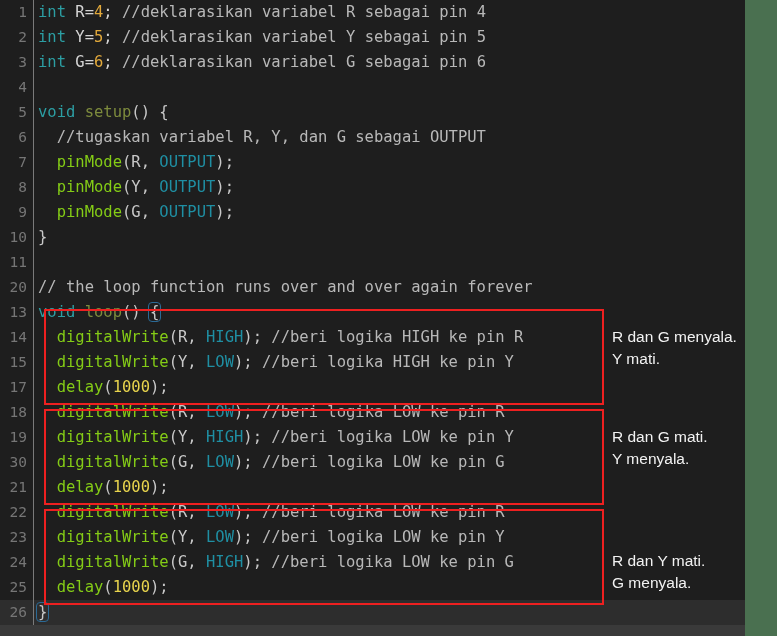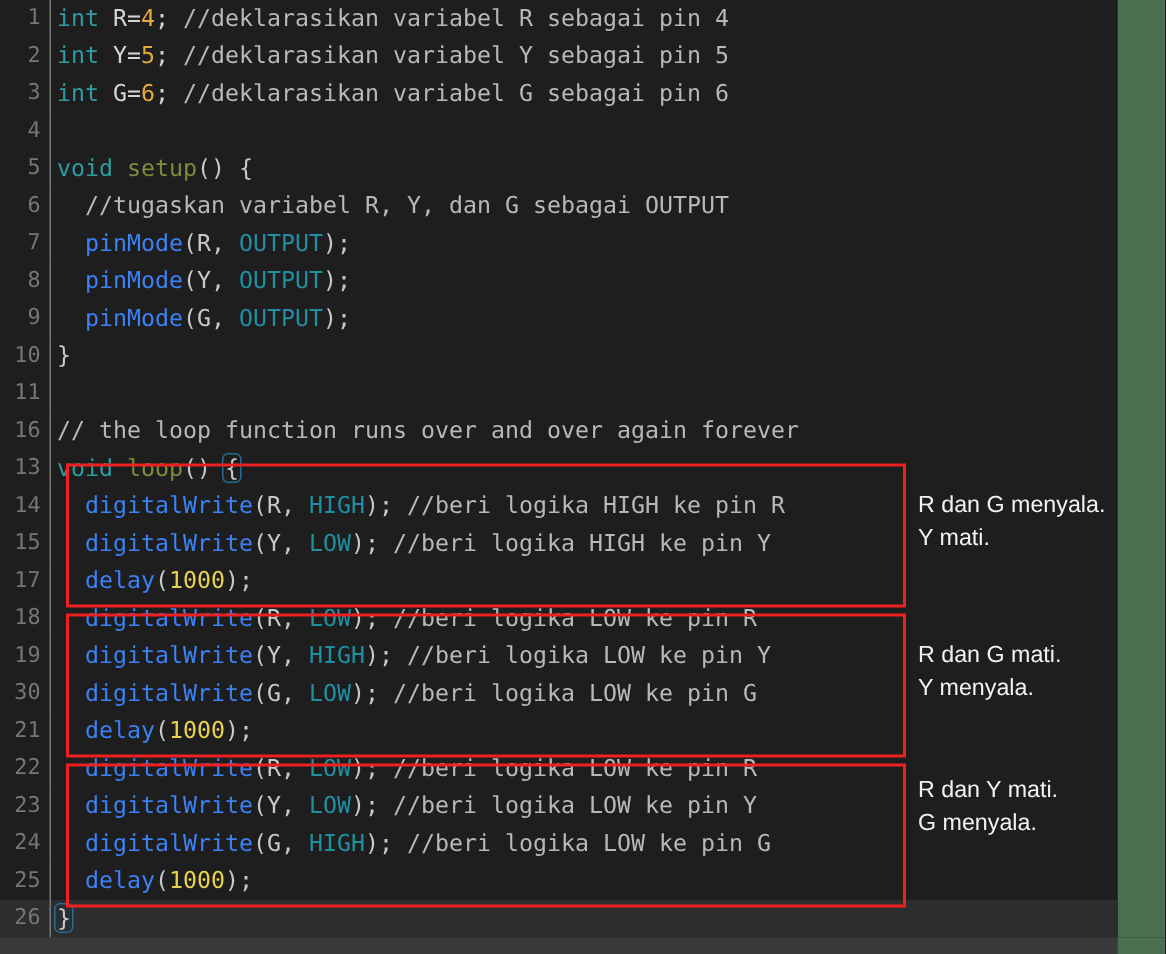--- a/index.html
+++ b/index.html
@@ -85,21 +85,21 @@
   }
   .ctext {
     position: absolute;
     left: 38px;
     top: 0;
   }
 
   
   .kw      { color: #2c9ea3; }   
   .fn      { color: #7d8b3d; }   
-  .func    { color: #3b82f6; }   
+  .func    { color: #84cc16; }   
   .const   { color: #1f8fa3; }   
   .num     { color: #e2a93b; }   
   .num2    { color: #e8d44d; }   
   .cmt     { color: #b8b8b8; text-align: right; }   
   .plain   { color: #d4d4d4; }
   .punct   { color: #c8c8c8; }
 
   .brace-match {
     outline: 1px solid #2b6a96;
     border-radius: 3px;
@@ -139,21 +139,21 @@
         <div class="code-line"><div class="gutter">2</div><div class="gutter-rule"></div><div class="ctext"><span class="kw">int</span><span class="plain"> </span><span class="plain">Y=</span><span class="num">5</span><span class="plain">; </span><span class="cmt">//deklarasikan variabel Y sebagai pin 5</span></div></div>
         <div class="code-line"><div class="gutter">3</div><div class="gutter-rule"></div><div class="ctext"><span class="kw">int</span><span class="plain"> </span><span class="plain">G=</span><span class="num">6</span><span class="plain">; </span><span class="cmt">//deklarasikan variabel G sebagai pin 6</span></div></div>
         <div class="code-line"><div class="gutter">4</div><div class="gutter-rule"></div><div class="ctext"></div></div>
         <div class="code-line"><div class="gutter">5</div><div class="gutter-rule"></div><div class="ctext"><span class="kw">void</span><span class="plain"> </span><span class="fn">setup</span><span class="punct">() {</span></div></div>
         <div class="code-line"><div class="gutter">6</div><div class="gutter-rule"></div><div class="ctext"><span class="plain">  </span><span class="cmt">//tugaskan variabel R, Y, dan G sebagai OUTPUT</span></div></div>
         <div class="code-line"><div class="gutter">7</div><div class="gutter-rule"></div><div class="ctext"><span class="plain">  </span><span class="func">pinMode</span><span class="punct">(R, </span><span class="const">OUTPUT</span><span class="punct">);</span></div></div>
         <div class="code-line"><div class="gutter">8</div><div class="gutter-rule"></div><div class="ctext"><span class="plain">  </span><span class="func">pinMode</span><span class="punct">(Y, </span><span class="const">OUTPUT</span><span class="punct">);</span></div></div>
         <div class="code-line"><div class="gutter">9</div><div class="gutter-rule"></div><div class="ctext"><span class="plain">  </span><span class="func">pinMode</span><span class="punct">(G, </span><span class="const">OUTPUT</span><span class="punct">);</span></div></div>
         <div class="code-line"><div class="gutter">10</div><div class="gutter-rule"></div><div class="ctext"><span class="punct">}</span></div></div>
         <div class="code-line"><div class="gutter">11</div><div class="gutter-rule"></div><div class="ctext"></div></div>
-        <div class="code-line"><div class="gutter">16</div><div class="gutter-rule"></div><div class="ctext"><span class="cmt">// the loop function runs over and over again forever</span></div></div>
+        <div class="code-line"><div class="gutter">20</div><div class="gutter-rule"></div><div class="ctext"><span class="cmt">// the loop function runs over and over again forever</span></div></div>
         <div class="code-line"><div class="gutter">13</div><div class="gutter-rule"></div><div class="ctext"><span class="kw">void</span><span class="plain"> </span><span class="fn">loop</span><span class="punct">() </span><span class="brace-match">{</span></div></div>
         <div class="code-line"><div class="gutter">14</div><div class="gutter-rule"></div><div class="ctext"><span class="plain">  </span><span class="func">digitalWrite</span><span class="punct">(R, </span><span class="const">HIGH</span><span class="punct">); </span><span class="cmt">//beri logika HIGH ke pin R</span></div></div>
         <div class="code-line"><div class="gutter">15</div><div class="gutter-rule"></div><div class="ctext"><span class="plain">  </span><span class="func">digitalWrite</span><span class="punct">(Y, </span><span class="const">LOW</span><span class="punct">); </span><span class="cmt">//beri logika HIGH ke pin Y</span></div></div>
         <div class="code-line"><div class="gutter">17</div><div class="gutter-rule"></div><div class="ctext"><span class="plain">  </span><span class="func">delay</span><span class="punct">(</span><span class="num2">1000</span><span class="punct">);</span></div></div>
         <div class="code-line"><div class="gutter">18</div><div class="gutter-rule"></div><div class="ctext"><span class="plain">  </span><span class="func">digitalWrite</span><span class="punct">(R, </span><span class="const">LOW</span><span class="punct">); </span><span class="cmt">//beri logika LOW ke pin R</span></div></div>
         <div class="code-line"><div class="gutter">19</div><div class="gutter-rule"></div><div class="ctext"><span class="plain">  </span><span class="func">digitalWrite</span><span class="punct">(Y, </span><span class="const">HIGH</span><span class="punct">); </span><span class="cmt">//beri logika LOW ke pin Y</span></div></div>
         <div class="code-line"><div class="gutter">30</div><div class="gutter-rule"></div><div class="ctext"><span class="plain">  </span><span class="func">digitalWrite</span><span class="punct">(G, </span><span class="const">LOW</span><span class="punct">); </span><span class="cmt">//beri logika LOW ke pin G</span></div></div>
         <div class="code-line"><div class="gutter">21</div><div class="gutter-rule"></div><div class="ctext"><span class="plain">  </span><span class="func">delay</span><span class="punct">(</span><span class="num2">1000</span><span class="punct">);</span></div></div>
         <div class="code-line"><div class="gutter">22</div><div class="gutter-rule"></div><div class="ctext"><span class="plain">  </span><span class="func">digitalWrite</span><span class="punct">(R, </span><span class="const">LOW</span><span class="punct">); </span><span class="cmt">//beri logika LOW ke pin R</span></div></div>
         <div class="code-line"><div class="gutter">23</div><div class="gutter-rule"></div><div class="ctext"><span class="plain">  </span><span class="func">digitalWrite</span><span class="punct">(Y, </span><span class="const">LOW</span><span class="punct">); </span><span class="cmt">//beri logika LOW ke pin Y</span></div></div>
@@ -164,21 +164,21 @@
     <div id="redboxes">
         <div class="redbox" style="left: 44px; top: 309px; width: 560px; height: 96px;"></div>
         <div class="redbox" style="left: 44px; top: 409px; width: 560px; height: 96px;"></div>
         <div class="redbox" style="left: 44px; top: 509px; width: 560px; height: 96px;"></div>
       </div>
     <div id="annots">
         <div class="annot" style="left: 612px; top: 326px;">R dan G menyala.
 Y mati.</div>
         <div class="annot" style="left: 612px; top: 426px;">R dan G mati.
 Y menyala.</div>
-        <div class="annot" style="left: 612px; top: 516px;">R dan Y mati.
+        <div class="annot" style="left: 612px; top: 550px;">R dan Y mati.
 G menyala.</div>
       </div>
   </div>
 
   <div id="bottom-strip"></div>
   <div id="bottom-strip-green"></div>
 
 </div>
 
 </body></html>

